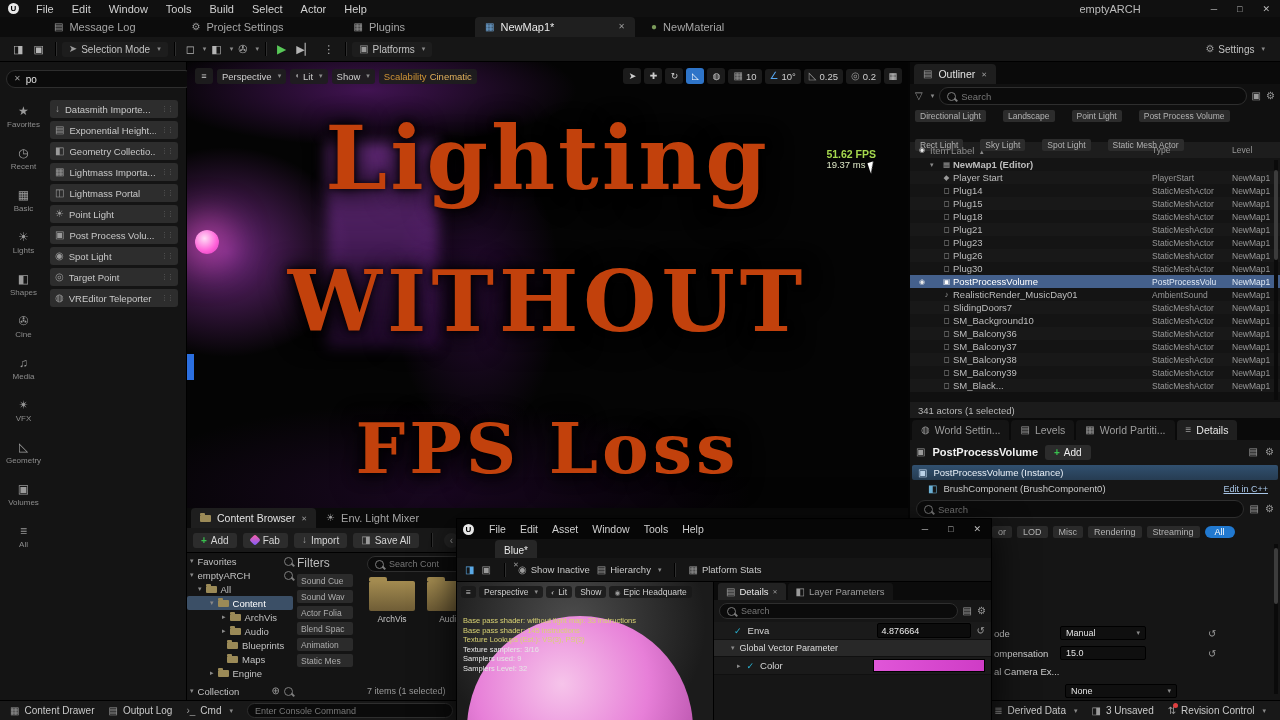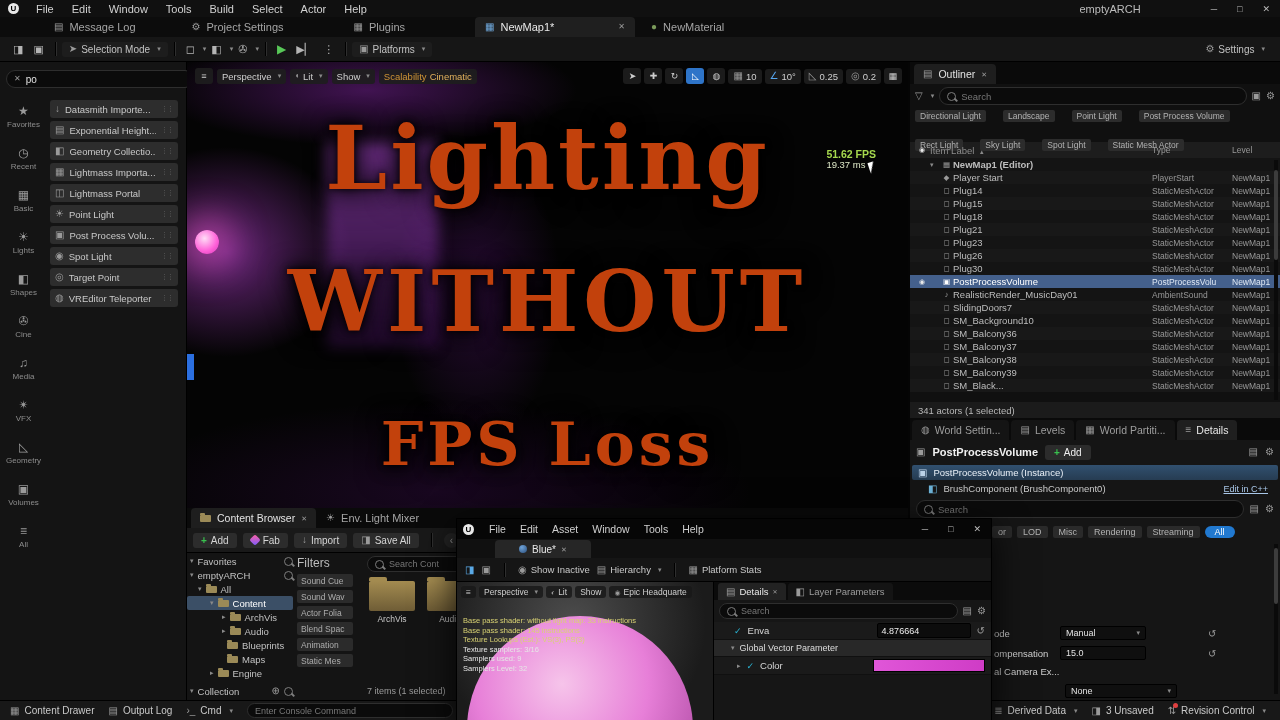--- a/index.html
+++ b/index.html
@@ -127,21 +127,21 @@
   .ftile{position:absolute;width:54px;text-align:center;}
   .fbody{width:46px;height:30px;margin:5px auto 0;background:linear-gradient(180deg,#a38b50,#6f5d36);border-radius:2px;position:relative;}
   .fbody::before{content:"";position:absolute;top:-4px;left:0;width:18px;height:4px;background:#a38b50;border-radius:2px 2px 0 0;}
   .ftile .lbl{font-size:8.5px;color:#c6c6c6;margin-top:3px;}
   
   .matwin{left:456px;top:518px;width:534px;height:202px;background:#101010;border:1px solid #000;
     box-shadow:0 10px 34px rgba(0,0,0,.85);z-index:40;}
   .mtitle{height:20px;background:#060606;display:flex;align-items:center;}
   .mmenu{padding:0 7px;font-size:10.5px;color:#cfcfcf;}
   .mtabrow{height:19px;background:#101010;display:flex;align-items:flex-end;}
-  .mtab{margin-left:38px;display:flex;align-items:center;gap:5px;background:#262626;border-radius:4px 4px 0 0;height:18px;padding:0 24px;font-size:10px;color:#e8e8e8;}
+  .mtab{margin-left:38px;display:flex;align-items:center;gap:5px;background:#262626;border-radius:4px 4px 0 0;height:18px;padding:0 9px;font-size:10px;color:#e8e8e8;flex-direction:column;}
   .mtoolbar{height:23px;background:#151515;border-bottom:1px solid #000;display:flex;align-items:center;gap:7px;padding:0 8px;font-size:9.5px;color:#c9c9c9;}
   .mview{position:absolute;left:0;top:63px;width:256px;height:139px;overflow:hidden;
     background:radial-gradient(circle at 45% 30%, #4d4d4d, #1b1b1b 78%);}
   .msphere{position:absolute;left:10px;top:34px;width:226px;height:226px;border-radius:50%;
     background:radial-gradient(circle at 42% 30%, #f6c4ea 0%, #e77fd8 42%, #b44fa8 75%, #7c3576 100%);}
   .mstats{position:absolute;left:6px;top:34px;line-height:9.5px;font-size:7.5px;}
   .mstats .y{color:#d9d273;} .mstats .w{color:#e6e6e6;}
   .mchip{display:inline-flex;align-items:center;gap:3px;background:rgba(25,25,25,.85);border-radius:3px;padding:1px 5px;font-size:8.5px;color:#cfcfcf;white-space:nowrap;}
   .mdet{position:absolute;left:256px;top:63px;width:278px;height:139px;background:#161616;border-left:1px solid #000;box-sizing:border-box;}
   .mdtabs{height:18px;background:#0b0b0b;display:flex;align-items:flex-end;gap:2px;}
@@ -345,21 +345,21 @@
   </div>
 
   <div class="viewport abs">
     <div class="vp-scene"></div>
     <div class="vp-wall"></div>
     <div class="vp-sphere"></div>
     <div class="vp-gizmo"></div>
 
     <div class="vp-title" style="top:52px;font-size:88px;letter-spacing:3px;">Lighting</div>
     <div class="vp-title" style="top:198px;font-size:84px;letter-spacing:5px;">WITHOUT</div>
-    <div class="vp-title" style="top:352px;font-size:60px;letter-spacing:4px;">FPS Loss</div>
+    <div class="vp-title" style="top:352px;font-size:70px;letter-spacing:4px;">FPS Loss</div>
 
     <div class="vpbar">
       <span class="vbtn">≡</span>
       <span class="vchip">
         <span>Perspective</span>
         <span class="caret">▾</span>
       </span>
       <span class="vchip">
         <span class="ico" style="font-size:8px">◐</span>
         <span>Lit</span>

